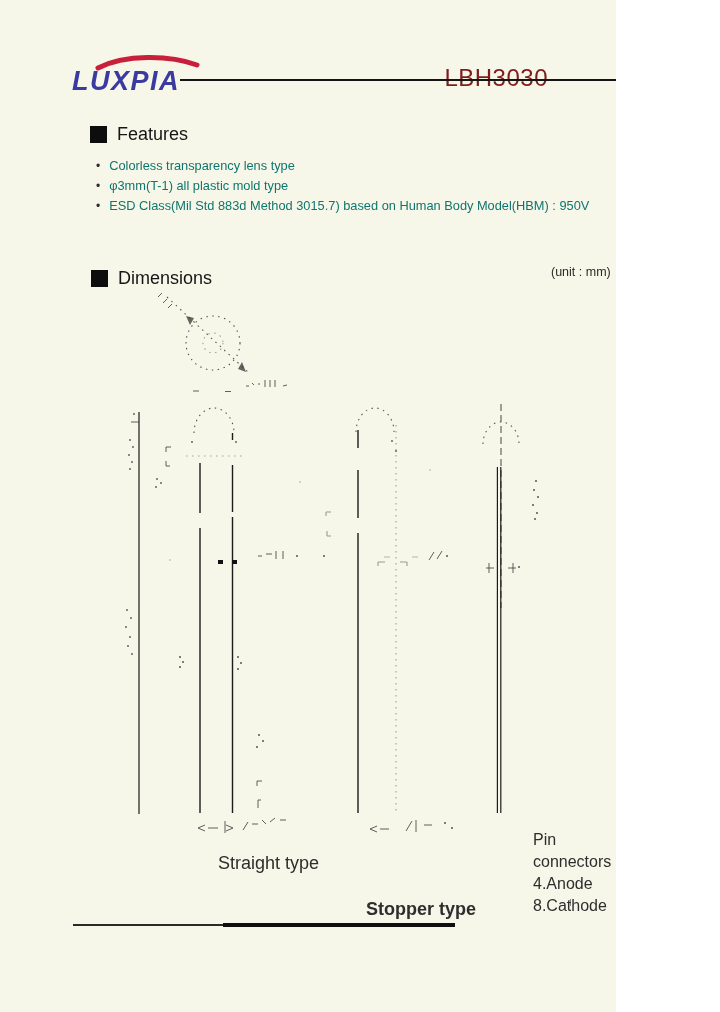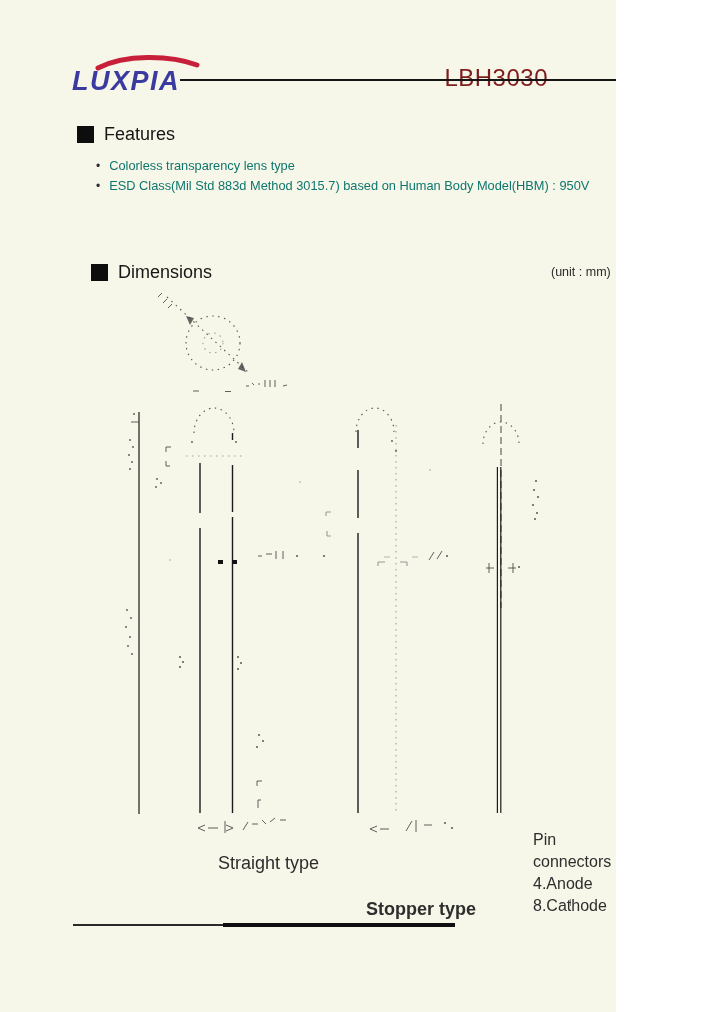--- a/index.html
+++ b/index.html
@@ -19,22 +19,22 @@
     color:#3a3aa0;
   }
   .page-title{
     position:absolute;top:50px;right:68px;
     font-size:24px;color:#7f1d1d;letter-spacing:0.5px;margin-top:14px;
   }
   .header-rule{position:absolute;left:180px;top:79px;width:470px;height:2px;background:#151515;}
   
   .section-heading{position:absolute;display:flex;align-items:center;gap:10px;font-size:18px;color:#161616;}
   .sq{width:17px;height:17px;background:#0d0d0d;display:inline-block;}
-  .features-heading{left:77px;top:124px;}
-  .dimensions-heading{left:75px;top:262px;padding-left:16px;}
+  .features-heading{left:90px;top:124px;}
+  .dimensions-heading{left:75px;top:268px;padding-left:16px;}
   .unit-note{position:absolute;left:551px;top:265px;font-size:12.5px;color:#2b2b2b;}
   
   .features-list{position:absolute;left:96px;top:156px;margin:0;padding:0;list-style:none;}
   .features-list li{font-size:12.8px;line-height:20px;color:#0f766e;white-space:nowrap;}
   .features-list li::before{content:"•";margin-right:9px;font-size:12px;color:#2d2d2d;}
   
   svg.drawing{position:absolute;left:0;top:290px;}
   .ink{stroke:#1c1c1c;fill:none;}
   .dotted{stroke:#555;fill:none;stroke-dasharray:1.5 4.5;stroke-width:1.1;}
   .faint{opacity:.5;}
@@ -65,20 +65,21 @@
   </div>
   <div class="page-title">LBH3030</div>
   <div class="header-rule"></div>
 
   <div class="section-heading features-heading">
     <span class="sq"></span>
     <span>Features</span>
   </div>
   <ul class="features-list">
     <li>Colorless transparency lens type</li>
+    <li>φ3mm(T-1) all plastic mold type</li>
     <li>ESD Class(Mil Std 883d Method 3015.7) based on Human Body Model(HBM) : 950V</li>
   </ul>
 
   <div class="section-heading dimensions-heading">
     <span class="sq"></span>
     <span>Dimensions</span>
   </div>
   <div class="unit-note">(unit : mm)</div>
 
   <svg class="drawing" width="720" height="620" viewBox="0 290 720 620">

